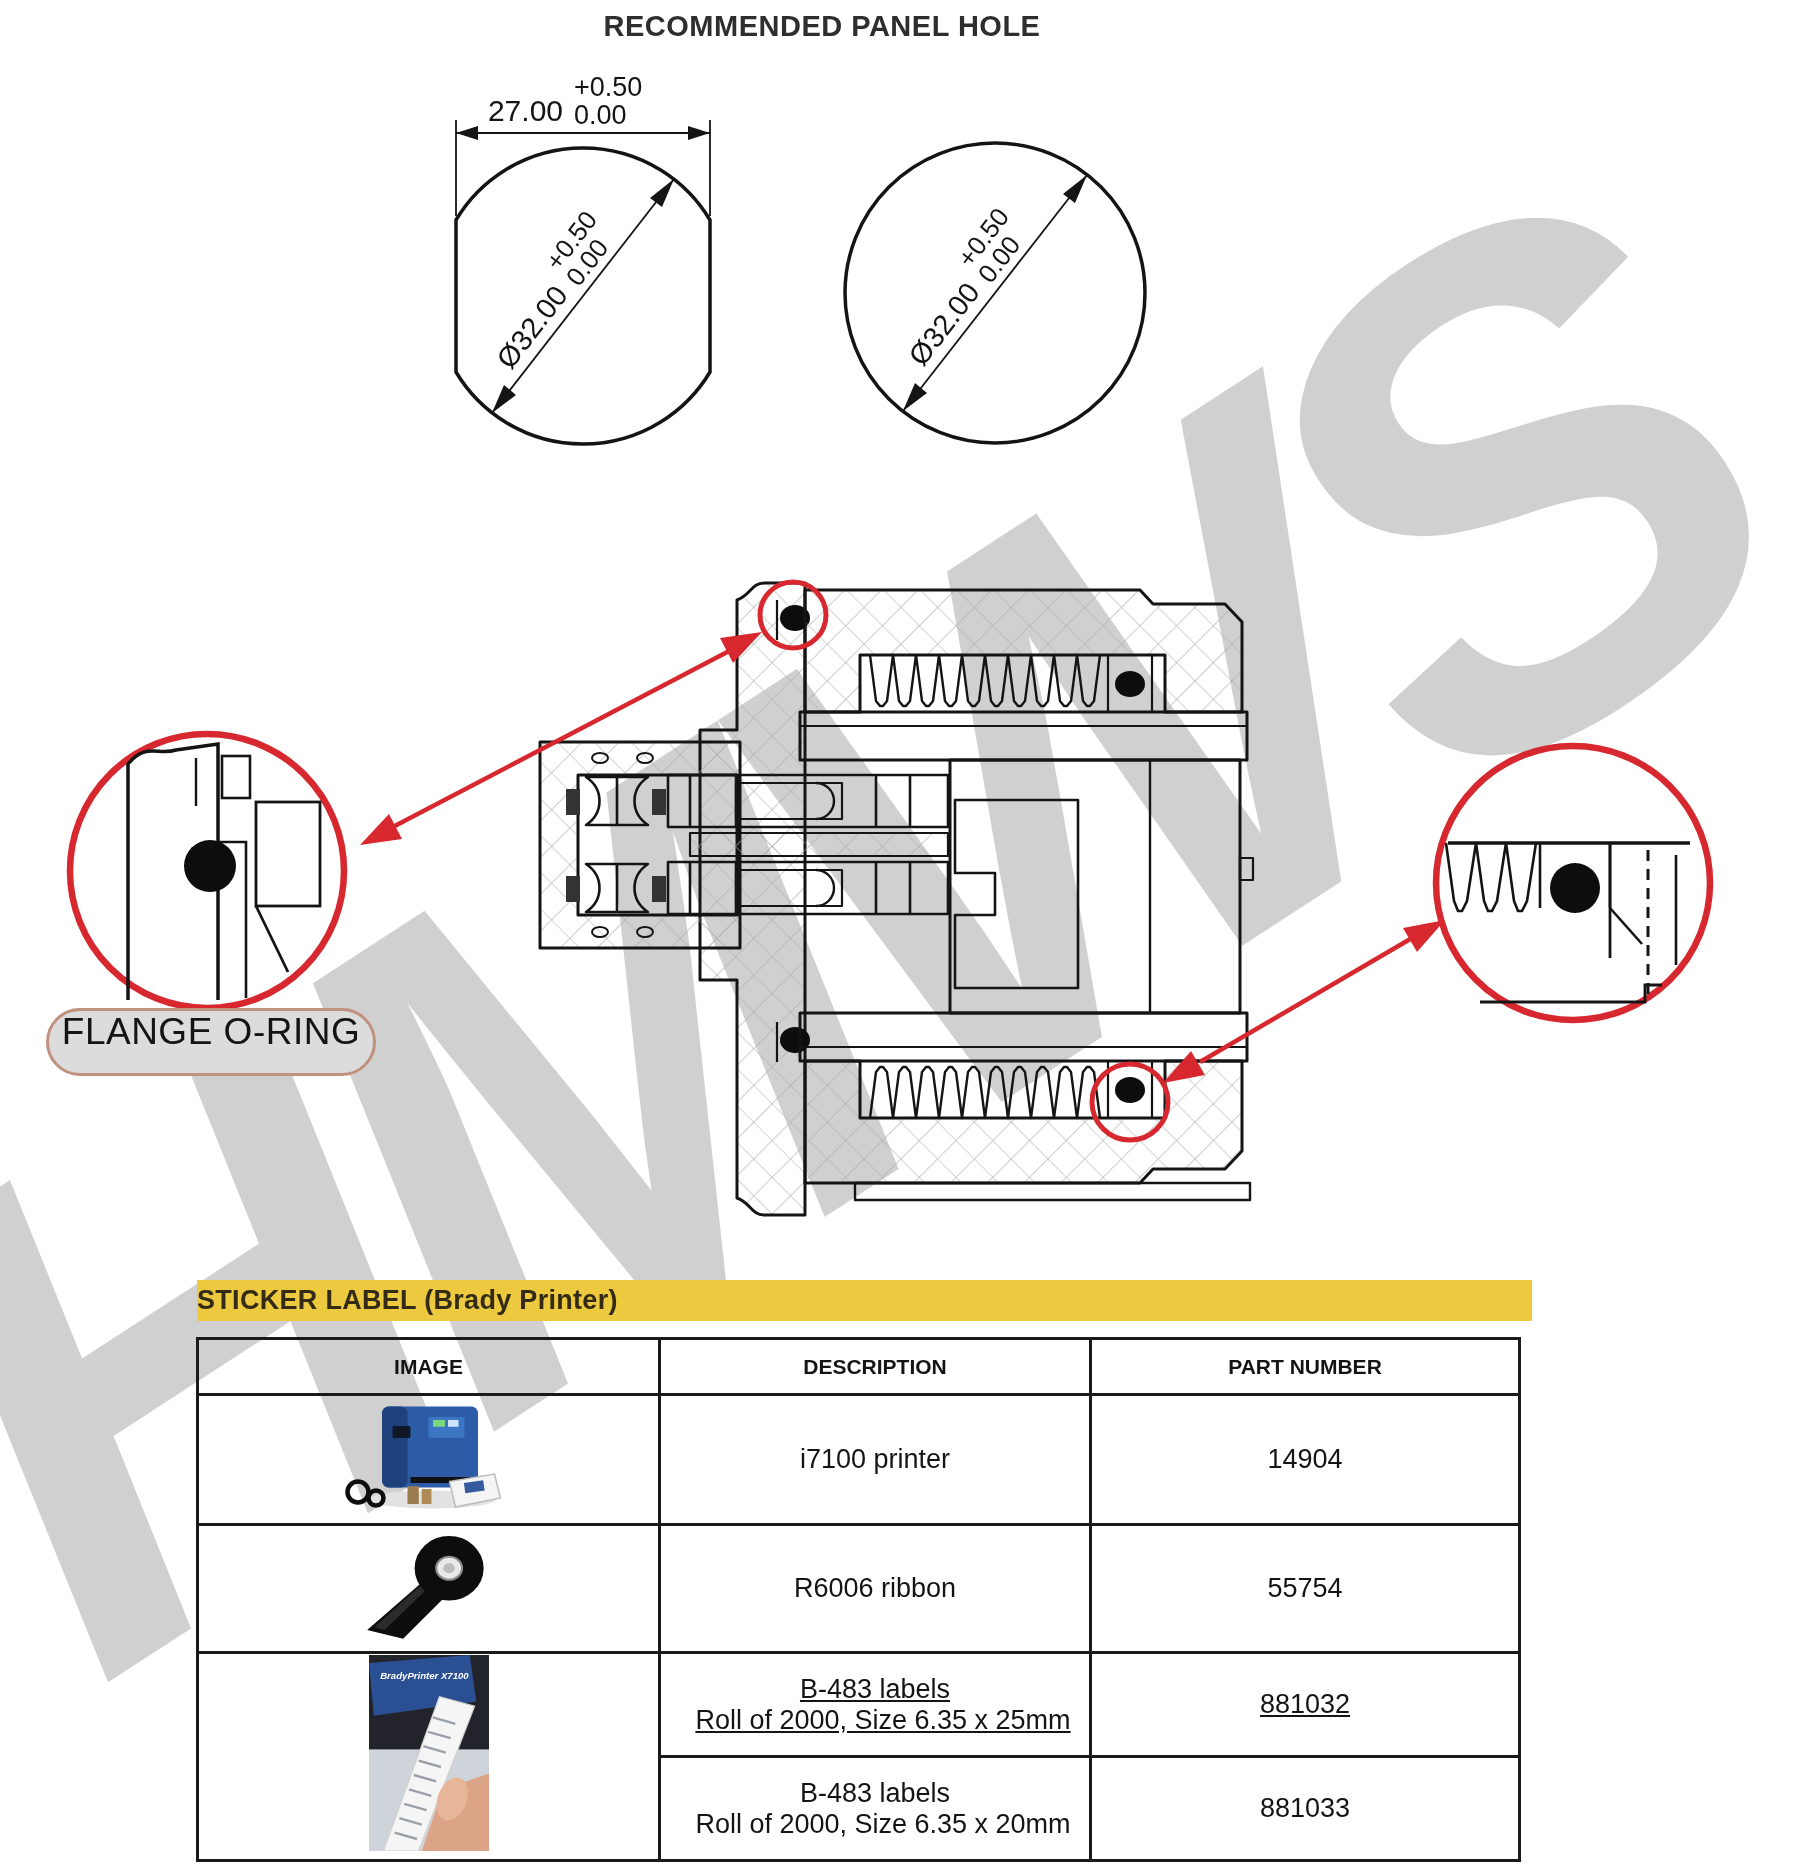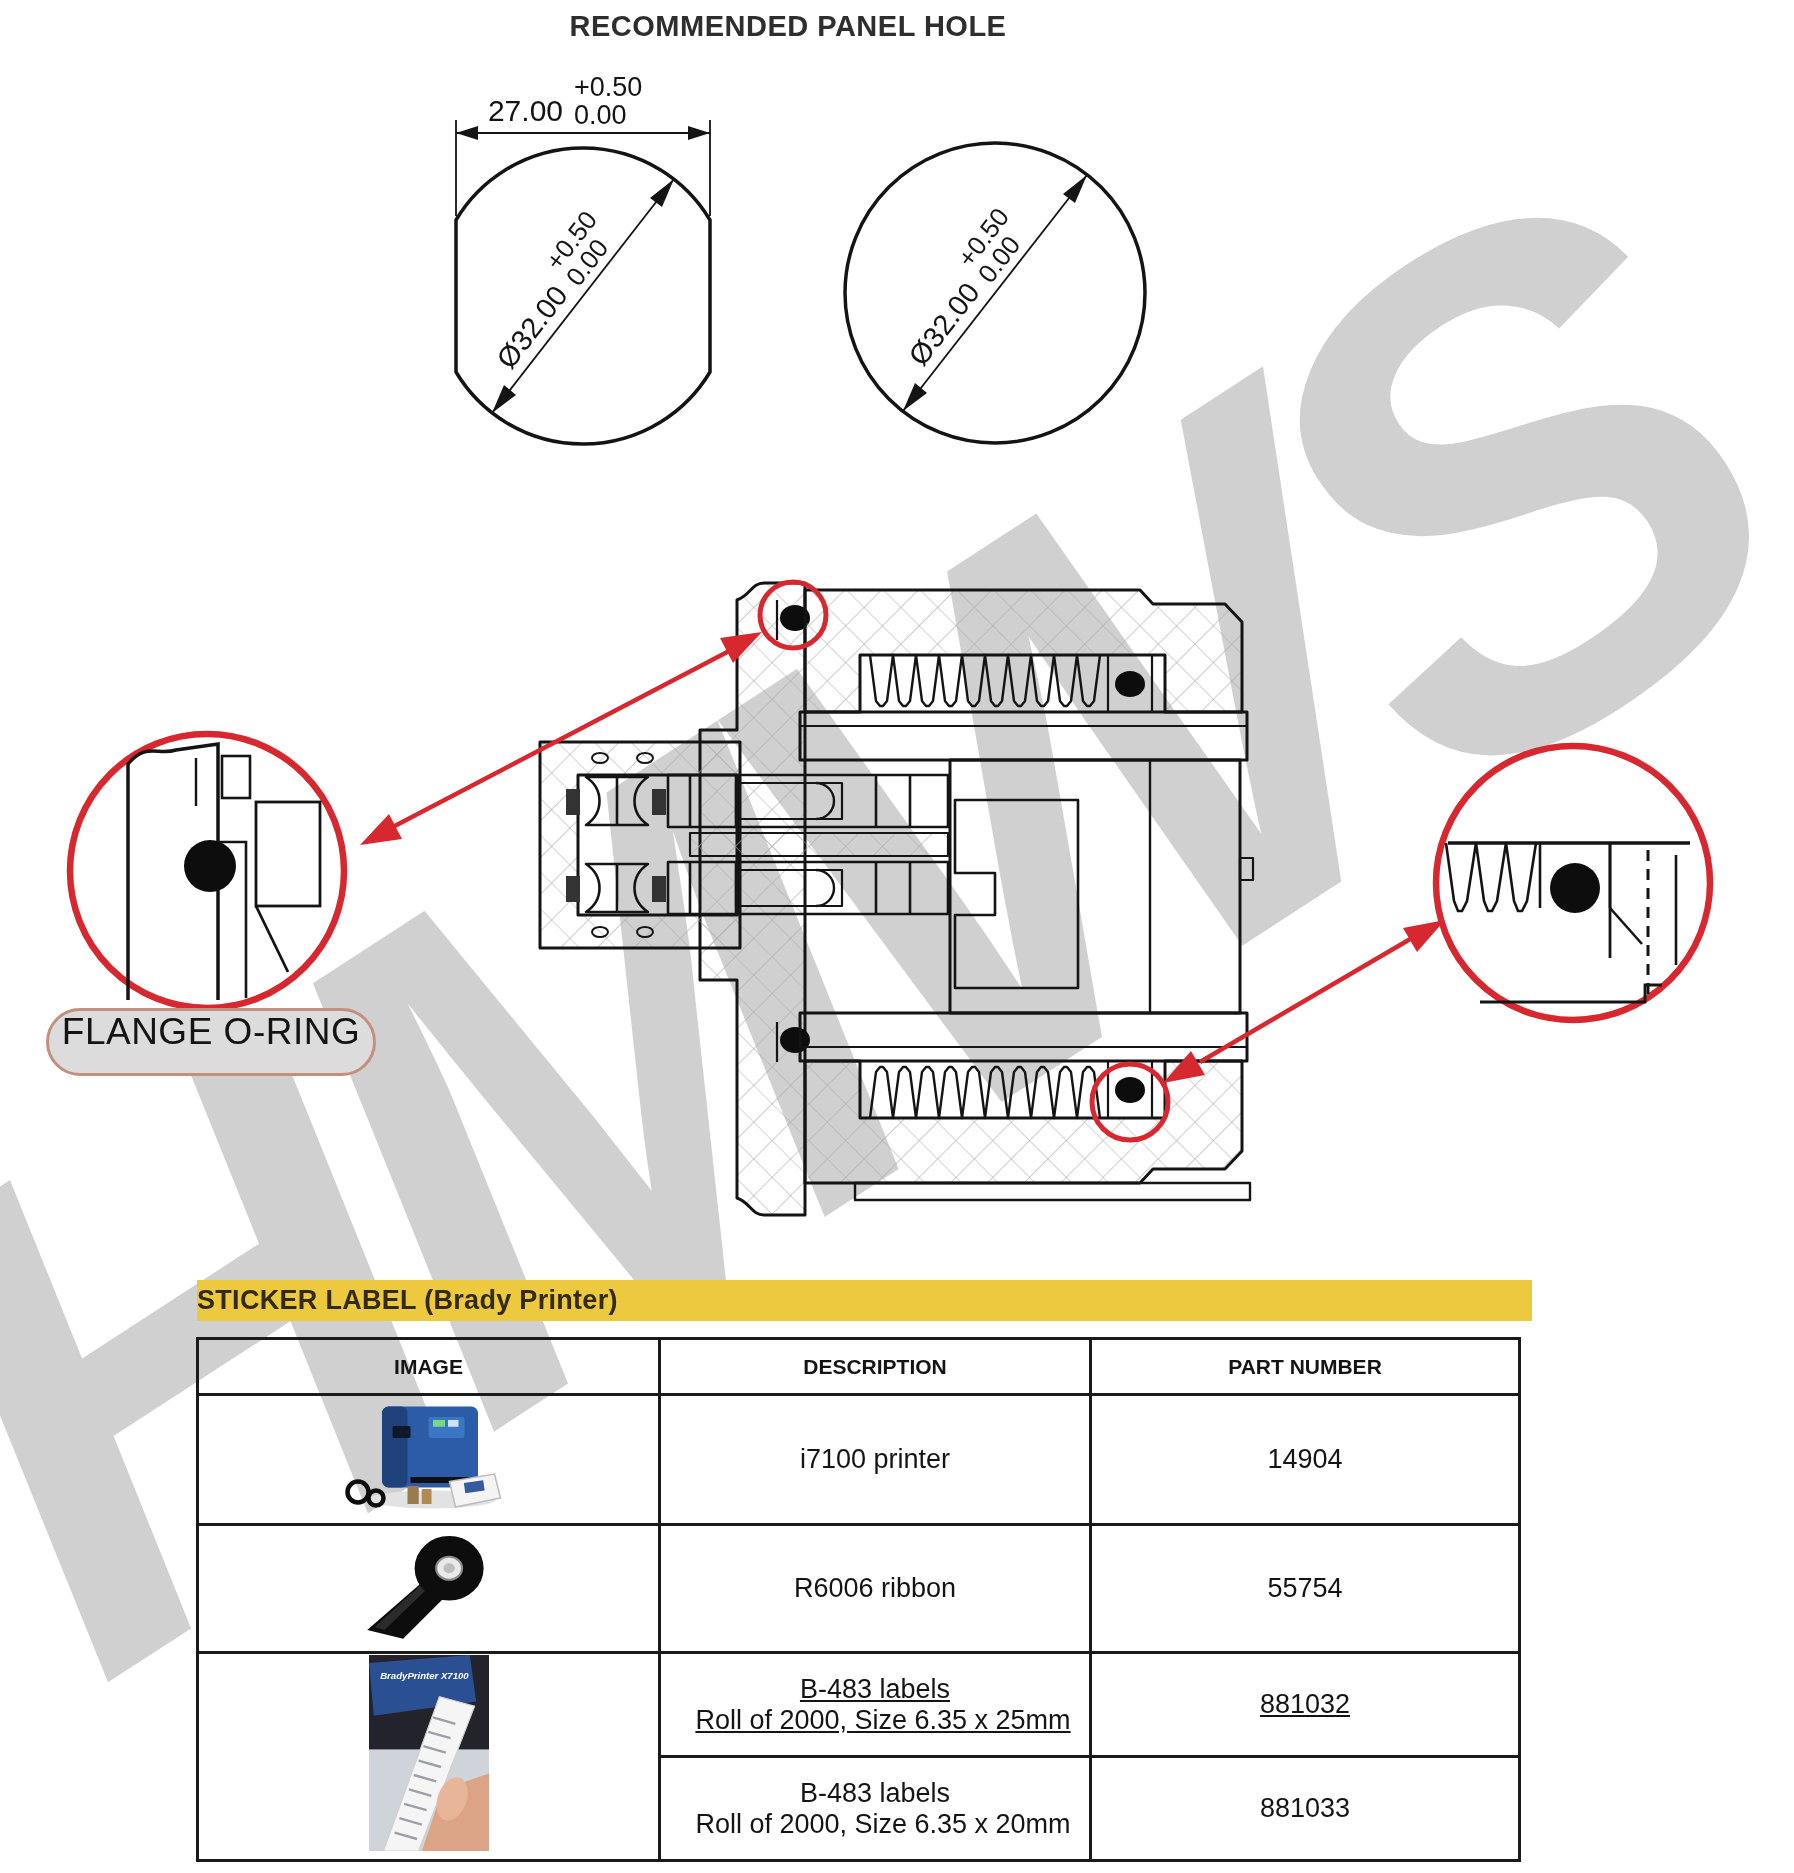--- a/index.html
+++ b/index.html
@@ -1,21 +1,21 @@
 <!DOCTYPE html>
 <html><head>
 <meta charset="utf-8">
 <style>
   html,body{margin:0;padding:0;background:#ffffff;}
   #page{position:relative;width:1794px;height:1873px;background:#ffffff;overflow:hidden;
         font-family:"Liberation Sans","DejaVu Sans",sans-serif;color:#141414;}
   #watermark{position:absolute;left:-300px;top:590px;width:2240px;text-align:center;
         font-size:690px;line-height:1;font-weight:800;font-style:italic;letter-spacing:-38px;
         color:rgba(0,0,0,0.185);transform:rotate(-33deg);z-index:0;user-select:none;}
-  #title{position:absolute;left:388px;top:10px;width:800px;text-align:center;
+  #title{position:absolute;left:422px;top:10px;width:800px;text-align:center;
         font-size:29px;font-weight:700;color:#2e2e2e;letter-spacing:.5px;z-index:2;}
   #diagram{position:absolute;left:0;top:0;z-index:1;}
   .callout-label{position:absolute;z-index:2;display:flex;align-items:flex-start;justify-content:center;
         background:#dcdcdc;border:3px solid #c0917f;border-radius:34px;
         font-size:37px;color:#141414;letter-spacing:.5px;}
   #flange-label{left:46px;top:1008px;width:324px;height:62px;}
   #locknut-label{left:1386px;top:1020px;width:378px;height:64px;}
   #banner{position:absolute;left:197px;top:1280px;width:1335px;height:41px;z-index:2;
         background:#ecc93e;display:flex;align-items:center;}
   #banner .txt{font-size:27px;font-weight:700;color:#332b15;letter-spacing:.3px;}

